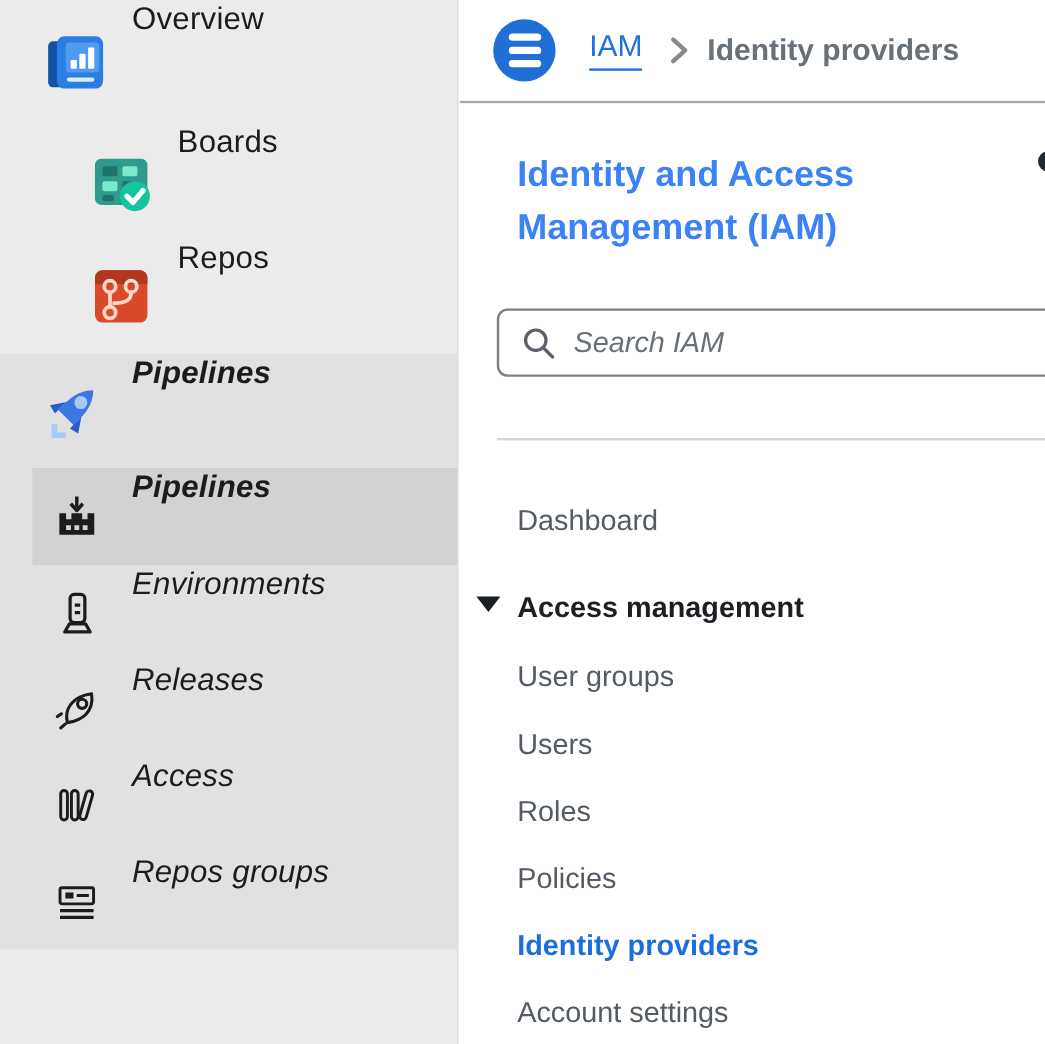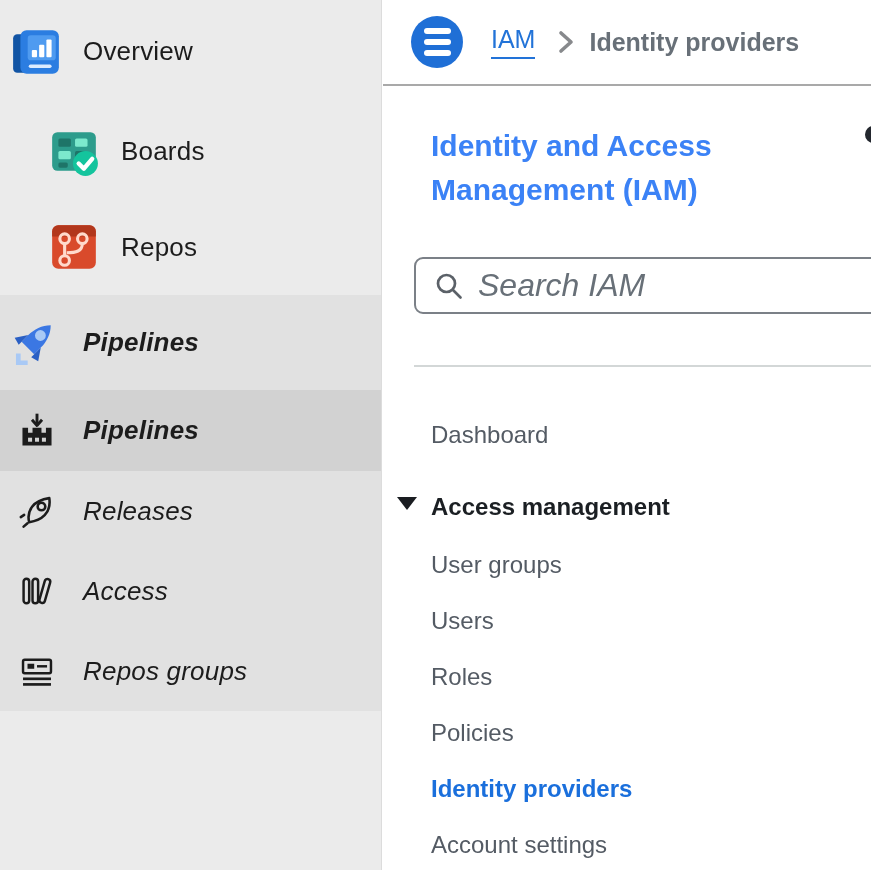--- a/index.html
+++ b/index.html
@@ -5,21 +5,21 @@
   * { margin:0; padding:0; box-sizing:border-box; }
   html,body { width:871px; height:870px; overflow:hidden; }
   body { font-family:"Liberation Sans", sans-serif; background:#fff; position:relative; }
 
   
   .sidebar {
     position:absolute; left:0; top:0; width:382px; height:870px;
     background:#ebebeb; border-right:1px solid #dcdcdc;
   }
   .side-row {
-    display:flex; align-items:center; padding-left:10px; cursor:pointer;
+    display:flex; padding-left:10px; cursor:pointer;margin-left:27px;
   }
   .side-row .icon-slot {
     width:73px; display:flex; align-items:center; flex:0 0 73px;
   }
   .side-row .icon-slot.small { padding-left:8px; }
   .side-row .label {
     font-size:26px; color:#1c1c1c; letter-spacing:.2px; white-space:nowrap;
   }
   .side-row.bold .label { font-weight:700; }
   .h103 { height:103px; } .h96 { height:96px;padding-left:48px; } .h95 { height:95px; }
@@ -58,21 +58,21 @@
     position:absolute; right:-5px; top:126px; width:11px; height:17px;
     background:#23272e; border-radius:9px 0 0 9px;
   }
 
   .search-box {
     position:absolute; left:31px; top:257px; width:505px; height:57px;
     border:2.5px solid #7b8087; border-radius:9px; background:#fff;
     display:flex; align-items:center; padding-left:18px;
   }
   .search-box input {
-    border:none; outline:none; font-size:32px; font-style:italic;
+    border:none; outline:none; font-size:24px; font-style:italic;
     color:#434a50; margin-left:14px; width:360px; background:transparent;
     font-family:"Liberation Sans", sans-serif;
   }
   .search-box input::placeholder { color:#687078; opacity:1; }
 
   .soft-divider {
     position:absolute; left:31px; top:365px; width:470px; height:2px; background:#d3d7d7;
   }
 
   .nav-item {
@@ -166,20 +166,31 @@
           <polyline points="12.5,7 17,12 21.5,7" fill="none" stroke="#1c1c1c" stroke-width="2.6" stroke-linejoin="round"></polyline>
           <path d="M4,14 h5 v4.5 h4 v-4.5 h8 v4.5 h4 v-4.5 h5 v16 H4 Z" fill="#1c1c1c"></path>
           <rect x="9" y="23" width="3.6" height="3.6" fill="#d2d2d2"></rect>
           <rect x="15.2" y="23" width="3.6" height="3.6" fill="#d2d2d2"></rect>
           <rect x="21.4" y="23" width="3.6" height="3.6" fill="#d2d2d2"></rect>
         </svg>
       </span>
       <span class="label">Pipelines</span>
     </div>
 
+    <div class="side-row h80">
+      <span class="icon-slot small">
+        <svg width="38" height="38" viewBox="0 0 34 34" fill="none" stroke="#1c1c1c" stroke-width="2.4">
+          <rect x="12" y="3" width="11" height="21" rx="3"></rect>
+          <line x1="15.5" y1="11" x2="19.5" y2="11"></line>
+          <line x1="15.5" y1="16.5" x2="19.5" y2="16.5"></line>
+          <path d="M8,31 L11.5,25 H23.5 L27,31 Z" stroke-linejoin="round"></path>
+        </svg>
+      </span>
+      <span class="label">Environments</span>
+    </div>
 
     <div class="side-row h80">
       <span class="icon-slot small">
         <svg width="38" height="38" viewBox="0 0 34 34" fill="none" stroke="#1c1c1c" stroke-width="2.3" stroke-linecap="round" stroke-linejoin="round">
           <path d="M10,27 C7.5,17 13.5,7.5 28,5.5 C30,19 21,25.5 10,27 Z"></path>
           <circle cx="21" cy="13" r="3.4"></circle>
           <line x1="5.5" y1="20.5" x2="2.5" y2="22.5"></line>
           <line x1="8.5" y1="28" x2="5" y2="31"></line>
         </svg>
       </span>

